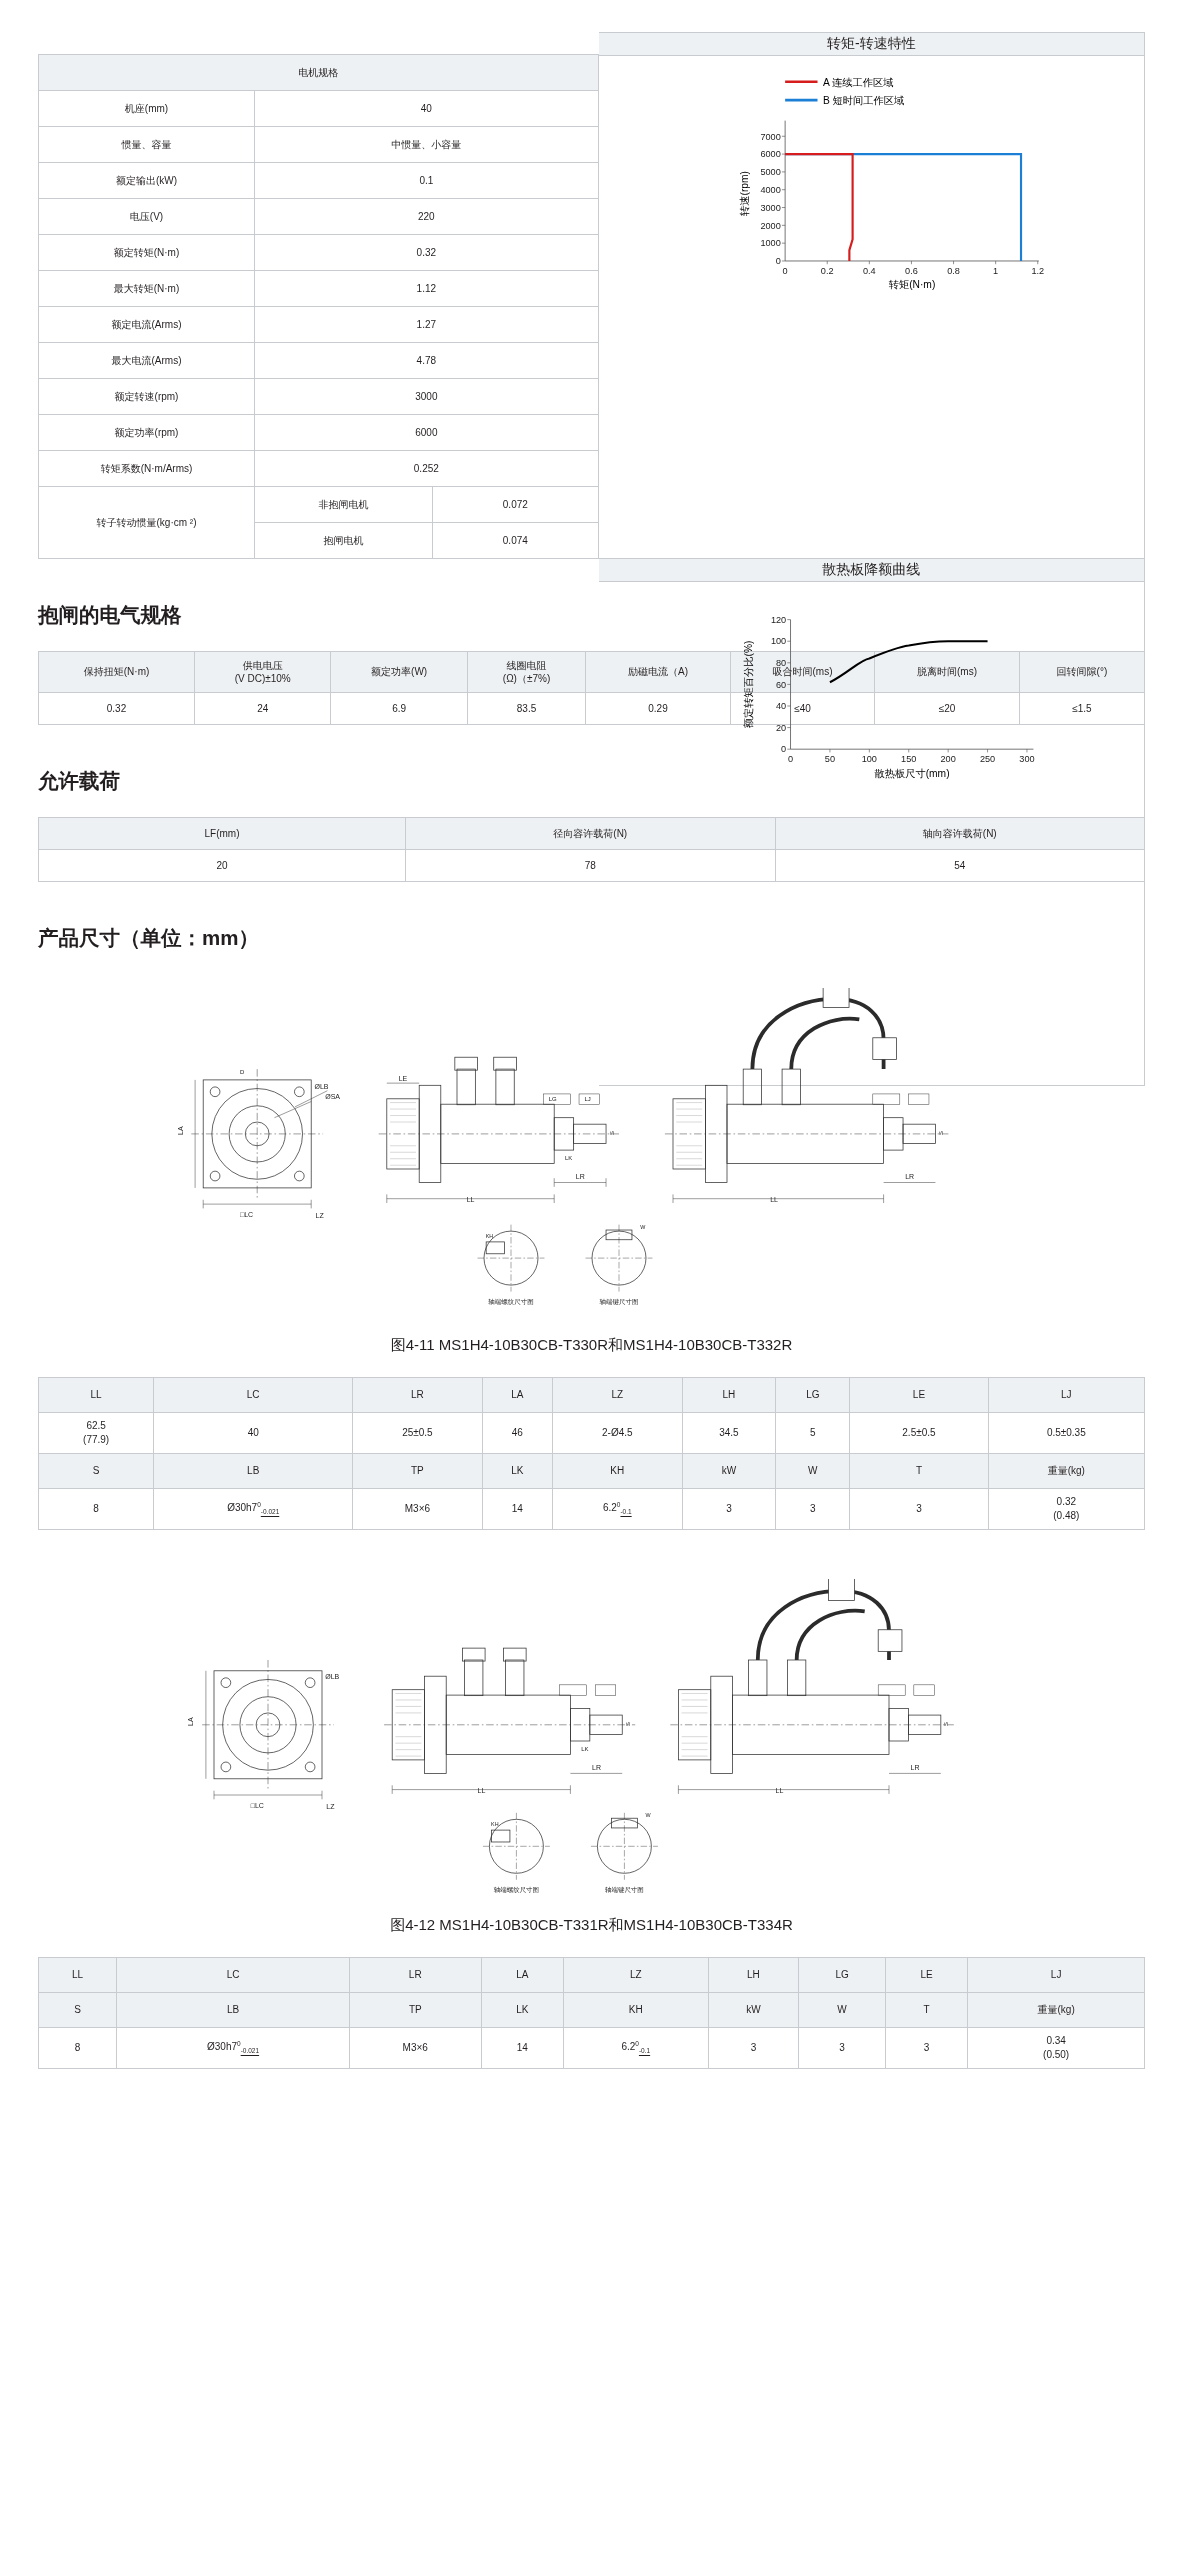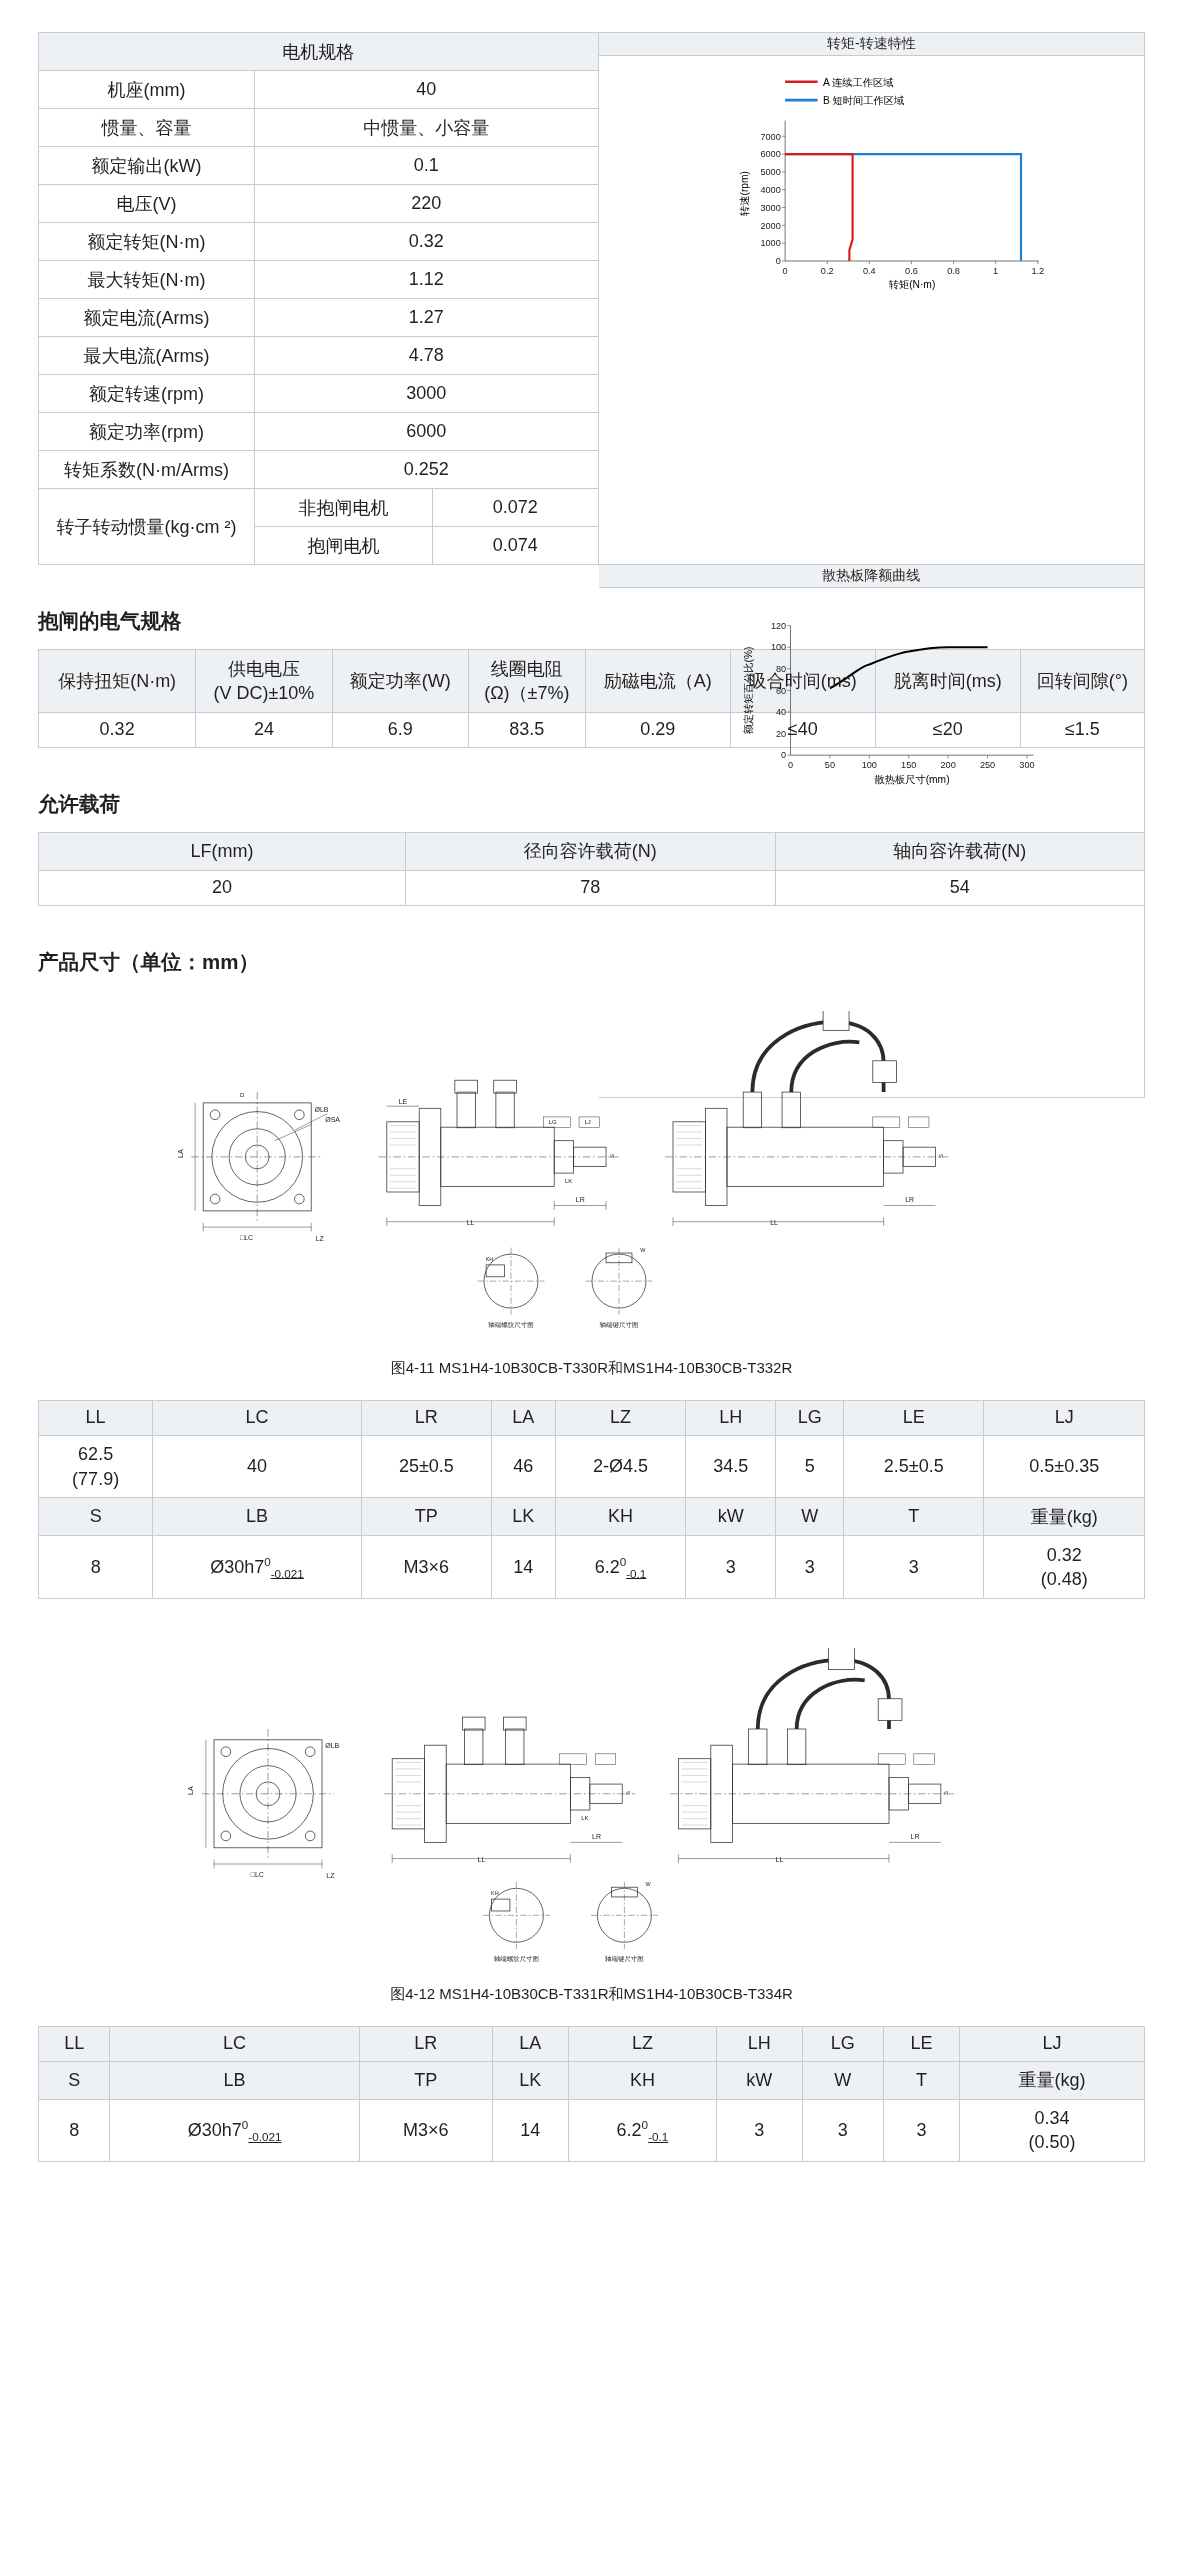--- a/index.html
+++ b/index.html
@@ -21,21 +21,22 @@
     letter-spacing: 0.3px;
   }
   h2.section {
     font-size: 20.5px;
     font-weight: bold;
     margin: 42px 0 14px 0;
   }
   table {
     border-collapse: collapse;
     width: 100%;
-    font-size: 18px;
+    font-size: 10px;
+    margin-top: 22px;
   }
   table td, table th {
     border: 0.5px solid #c8ccd0;
     padding: 6.5px 4.3px;
     text-align: center;
     vertical-align: middle;
     font-weight: normal;
   }
   .hdr { background: #eef1f3; font-weight: normal; }
   

